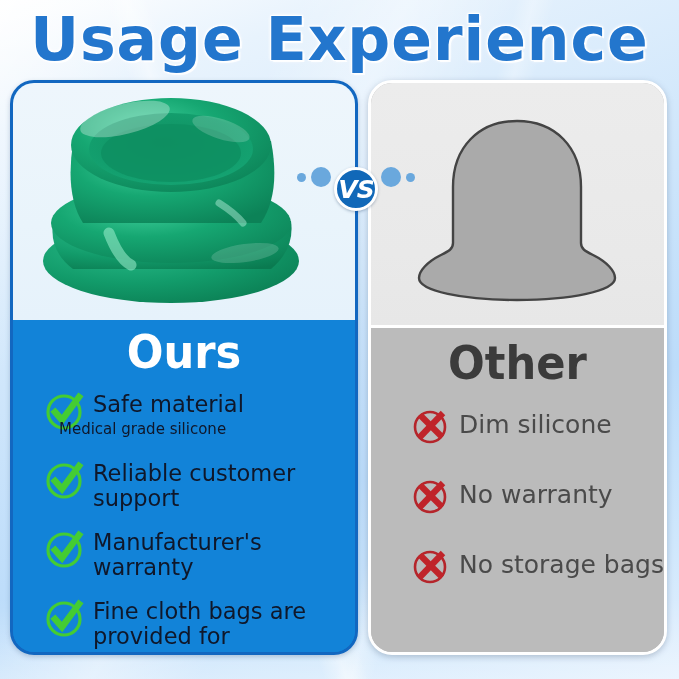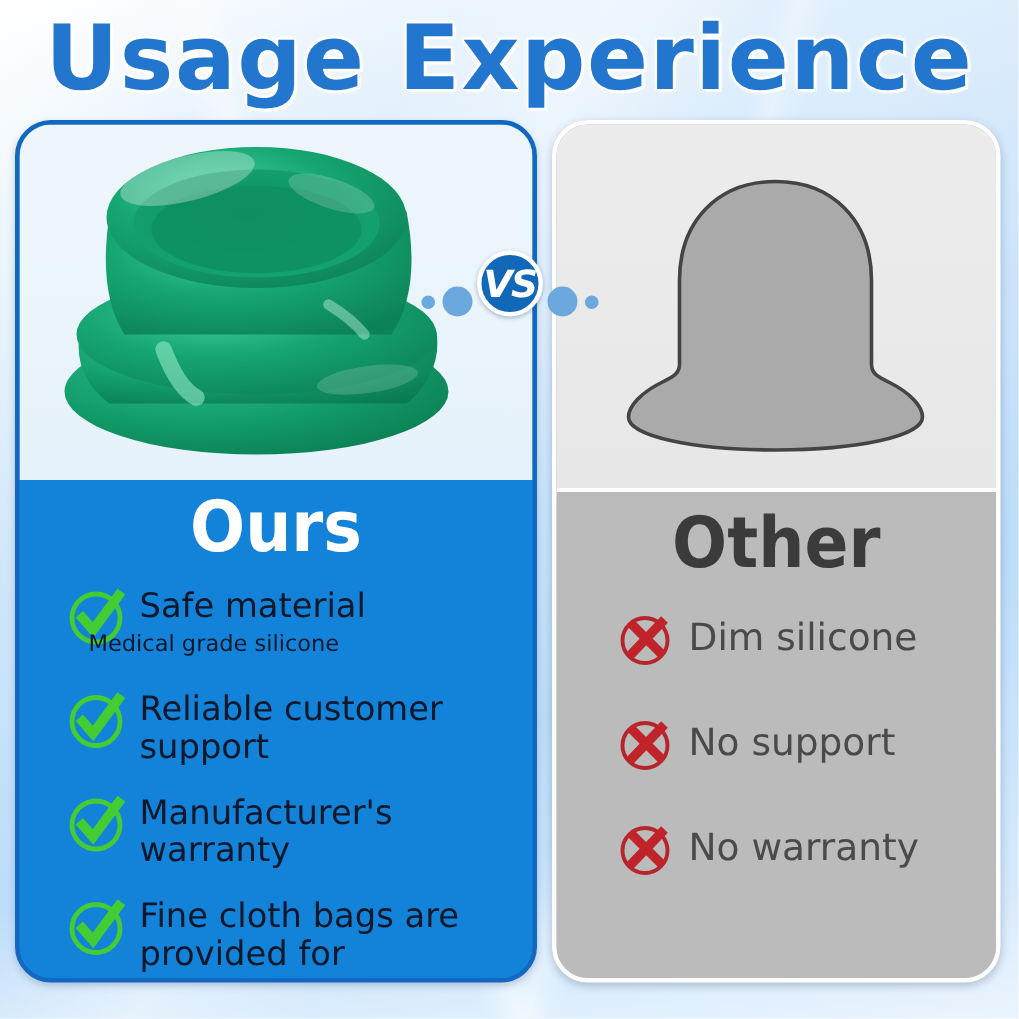--- a/index.html
+++ b/index.html
@@ -114,23 +114,23 @@
     color:#4a4a4a;
     font-size:25px;
     line-height:25px;
     font-family:"DejaVu Sans", sans-serif;
     padding-top:8px;
   }
   .rows-other .row{ margin-bottom:26px; }
 
   
   .vs-wrap{
-    position:absolute; left:288px; top:167px;
+    position:absolute; left:304px; top:167px;
     width:104px; height:44px;
-    display:flex; align-items:flex-end; justify-content:center;
+    display:flex; align-items:flex-start; justify-content:center;
   }
   .dot{ border-radius:50%; background:#6aa8dd; }
   .vs-circle{
     width:44px; height:44px; border-radius:50%;
     background:#1168b8;
     border:3px solid #ffffff;
     box-shadow:0 1px 3px rgba(30,60,100,0.35);
     display:flex; align-items:center; justify-content:center;
     margin:0 3px; flex:0 0 auto;
     position:relative; z-index:3;
@@ -267,42 +267,42 @@
         <span class="icon">
           <svg width="44" height="44" viewBox="0 0 44 44">
             <circle cx="21" cy="23" r="15" fill="none" stroke="#b5252b" stroke-width="2.6"></circle>
             <path d="M11 33 L34 9" stroke="#c0242a" stroke-width="6.2" stroke-linecap="butt"></path>
             <path d="M11 11 L33 33" stroke="#c0242a" stroke-width="6.2" stroke-linecap="butt"></path>
           </svg>
         </span>
         <span class="txt">Dim silicone</span>
       </div>
 
+
       <div class="row">
         <span class="icon">
           <svg width="44" height="44" viewBox="0 0 44 44">
             <circle cx="21" cy="23" r="15" fill="none" stroke="#b5252b" stroke-width="2.6"></circle>
             <path d="M11 33 L34 9" stroke="#c0242a" stroke-width="6.2"></path>
             <path d="M11 11 L33 33" stroke="#c0242a" stroke-width="6.2"></path>
           </svg>
         </span>
-        <span class="txt">No support</span>
+        <span class="txt">No warranty</span>
       </div>
 
       <div class="row">
         <span class="icon">
           <svg width="44" height="44" viewBox="0 0 44 44">
             <circle cx="21" cy="23" r="15" fill="none" stroke="#b5252b" stroke-width="2.6"></circle>
             <path d="M11 33 L34 9" stroke="#c0242a" stroke-width="6.2"></path>
             <path d="M11 11 L33 33" stroke="#c0242a" stroke-width="6.2"></path>
           </svg>
         </span>
-        <span class="txt">No warranty</span>
-      </div>
-
+        <span class="txt">No storage bags</span>
+      </div>
     </div>
   </div>
 </div>
 
 <div class="vs-wrap">
   <span class="dots-left">
     <span class="dot" style="width:9px;height:9px;"></span>
     <span class="dot" style="width:20px;height:20px;"></span>
   </span>
   <span class="vs-circle">

